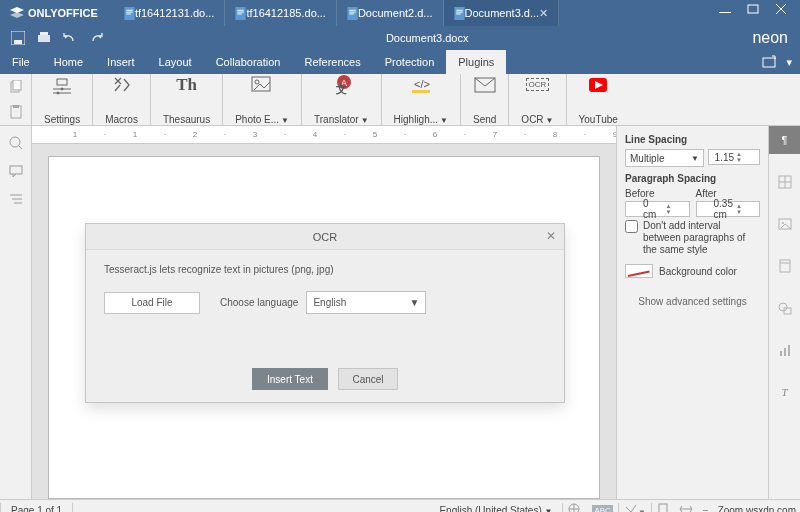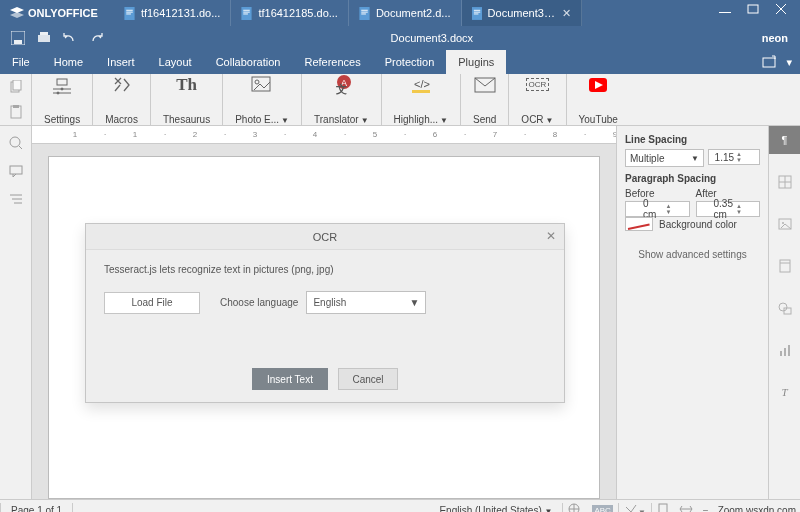--- a/index.html
+++ b/index.html
@@ -2,32 +2,32 @@
 <html><head>
 <meta charset="utf-8">
 <style>
   * { box-sizing: border-box; }
   html, body { margin:0; padding:0; font-family: Arial, Helvetica, sans-serif; font-size:11px; color:#444;
                width:800px; height:512px; overflow:hidden; background:#fff; }
   .titlebar { background:#446995; height:26px; display:flex; color:#fff; }
   .brand { padding:0 10px; font-weight:bold; font-size:11px; display:flex; align-items:center; gap:4px;}
   .brand svg{fill:#fff;}
   .tabs { display:flex; height:100%; align-items:stretch; margin-left:6px;}
-  .doctab { display:flex; align-items:center; padding:0 10px; gap:6px; border-right:1px solid rgba(255,255,255,0.15); font-size:11px; max-width:120px; cursor:pointer;}
+  .doctab { display:flex; align-items:center; padding:0 10px; border-right:1px solid rgba(255,255,255,0.15); font-size:11px; max-width:120px; cursor:pointer;}
   .doctab svg{width:11px;height:13px;}
   .doctab span{white-space:nowrap;overflow:hidden;text-overflow:ellipsis;}
   .doctab.active { background:#3a5e87; }
   .doctab .x{opacity:.8;font-size:11px}
   .wincontrols{margin-left:auto;display:flex;gap:6px;padding:0 8px;}
   .winbtn{width:22px;height:18px;display:flex;align-items:center;justify-content:center;cursor:pointer;}
   .quickbar{background:#446995;height:24px;display:flex;align-items:center;color:#fff;}
   .qb-left{display:flex;gap:10px;padding:0 10px;}
   .qb-icon{opacity:.9;display:flex;align-items:center;justify-content:center;width:16px;height:16px;cursor:pointer;}
   .qb-title{flex:1;text-align:center;font-size:11px;color:#fff;}
-  .qb-user{padding:0 12px;font-size:11px;font-weight:bold;}
+  .qb-user{padding:0 12px;font-size:16px;}
   .menubar{background:#446995;height:24px;display:flex;color:#fff;align-items:stretch;}
   .menuitem{padding:0 12px;display:flex;align-items:center;font-size:11px;cursor:pointer;}
   .menuitem.active{background:#f1f1f1;color:#444;}
   .menuright{margin-left:auto;display:flex;align-items:center;padding:0 8px;gap:10px;}
   .toolbar{height:52px;background:#f1f1f1;border-bottom:1px solid #cbcbcb;display:flex;align-items:stretch;}
   .tleft{width:32px;border-right:1px solid #cbcbcb;display:flex;flex-direction:column;align-items:center;justify-content:space-around;}
   .tool-group{display:flex;align-items:center;}
   .tool{display:flex;flex-direction:column;align-items:center;justify-content:center;padding:0 12px;gap:19px;cursor:pointer;border-right:1px solid #cbcbcb; height:100%;}
   .tool .ticon{height:22px;display:flex;align-items:center;justify-content:center;}
   .tool .tlabel{font-size:10px;color:#444;white-space:nowrap;}
@@ -388,20 +388,24 @@
         <div class="rp-lab">After</div>
         <div class="rp-spin" style="width:100%;">
             <span>0.35 cm</span>
             <span class="arrs">
               <span>▲</span>
               <span>▼</span>
             </span>
           </div>
       </div>
     </div>
+    <div class="chk">
+      <input type="checkbox" style="margin: 0px;">
+      <span style="line-height:12px;">Don't add interval between paragraphs of the same style</span>
+    </div>
     <div style="display:flex;align-items:center;">
       <span class="swatch"></span>
       <span>Background color</span>
     </div>
     <div class="adv">Show advanced settings</div>
   </div>
 
   <div class="right-rail">
     <div class="ricon active">¶</div>
     <div class="ricon">

